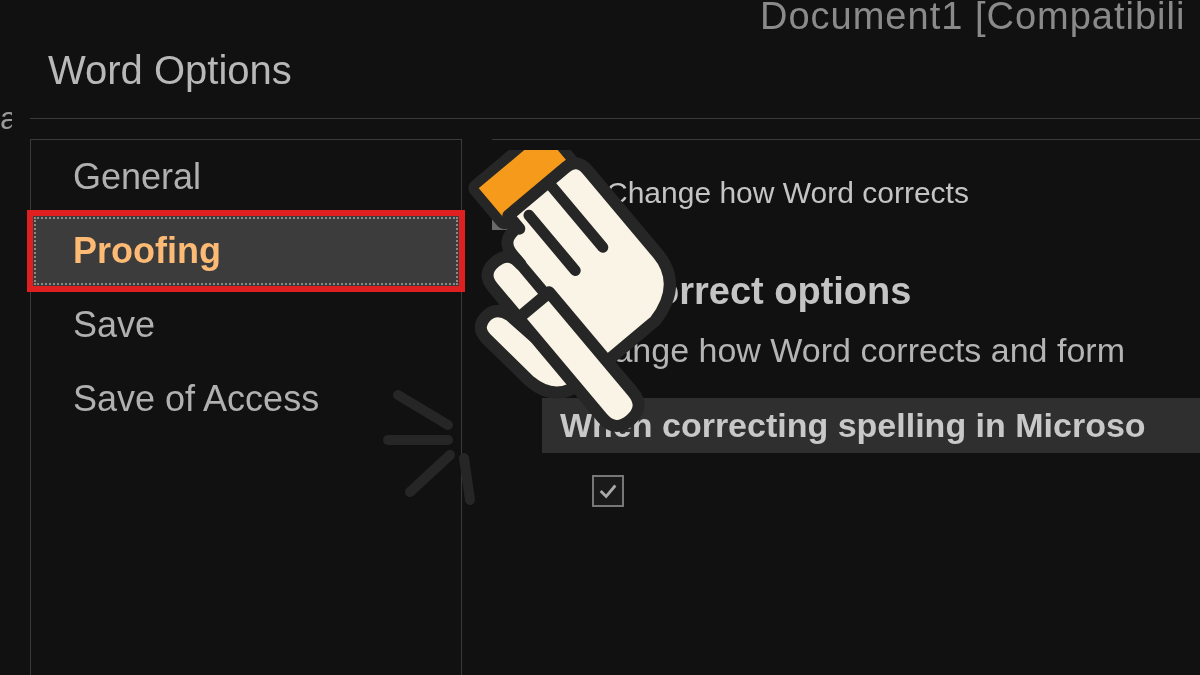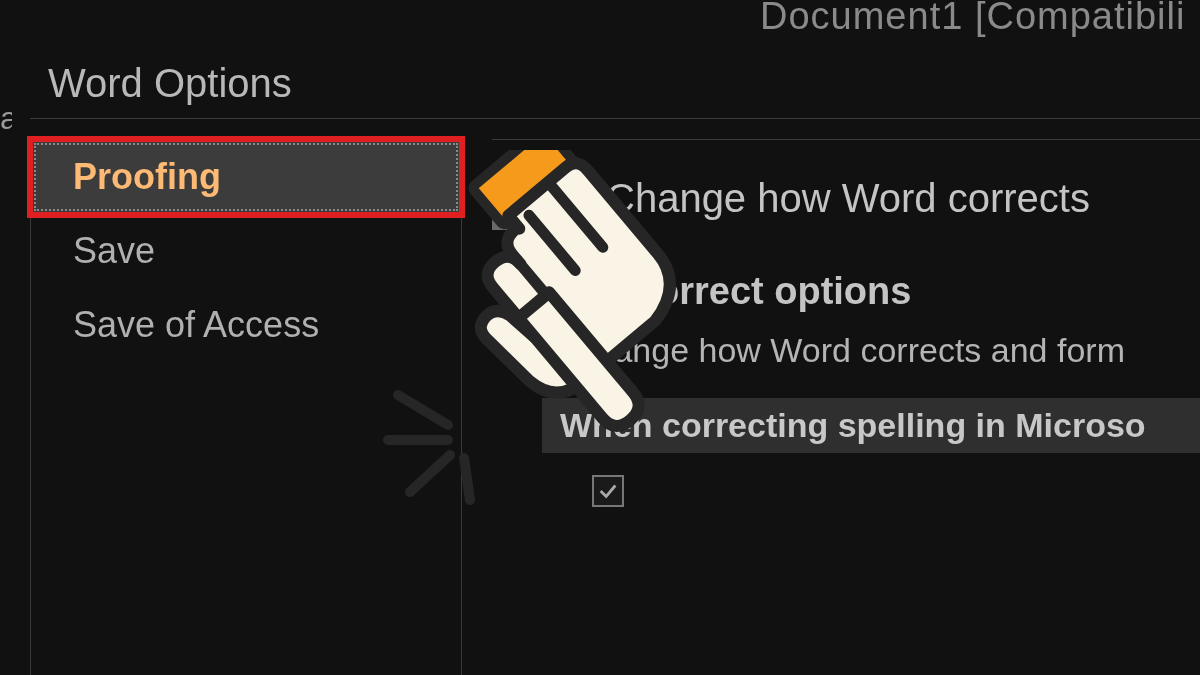--- a/index.html
+++ b/index.html
@@ -17,21 +17,21 @@
       right: 0;
       width: 440px;
       color: #8a8a8a;
       font-size: 38px;
       font-weight: 400;
       white-space: nowrap;
       letter-spacing: 1px;
     }
     .window-title {
       position: absolute;
-      top: 61px;
+      top: 48px;
       left: 48px;
       color: #b8b8b8;
       font-size: 40px;
       font-weight: 400;
     }
     .left-edge-stub {
       position: absolute;
       top: 100px;
       left: 0;
       width: 12px;
@@ -116,21 +116,21 @@
       display: flex;
       align-items: center;
       justify-content: center;
       font-size: 34px;
       font-weight: 700;
       letter-spacing: 2px;
       margin-top: 6px;
     }
     .content-header-text {
       color: #c4c4c4;
-      font-size: 40px;
+      font-size: 30px;
       font-weight: 400;
       white-space: nowrap;
       padding-top: 12px;
     }
     .section-heading {
       color: #c4c4c4;
       font-size: 38px;
       font-weight: 700;
       white-space: nowrap;
       margin-bottom: 18px;
@@ -200,20 +200,21 @@
 <div class="title-bar-text">Document1 [Compatibili</div>
 
 <div class="window-title">Word Options</div>
 
 <div class="left-edge-stub">a</div>
 <div class="left-edge-stub2"></div>
 
 <div class="dialog-body">
 
   <div class="sidebar">
+    <div class="sidebar-item">General</div>
     <div class="sidebar-item selected">Proofing</div>
     <div class="sidebar-item">Save</div>
     <div class="sidebar-item">Save of Access</div>
   </div>
 
   <div class="content">
     <div class="content-header-row">
       <div class="abc-icon">ABC</div>
       <div class="content-header-text">Change how Word corrects</div>
     </div>

